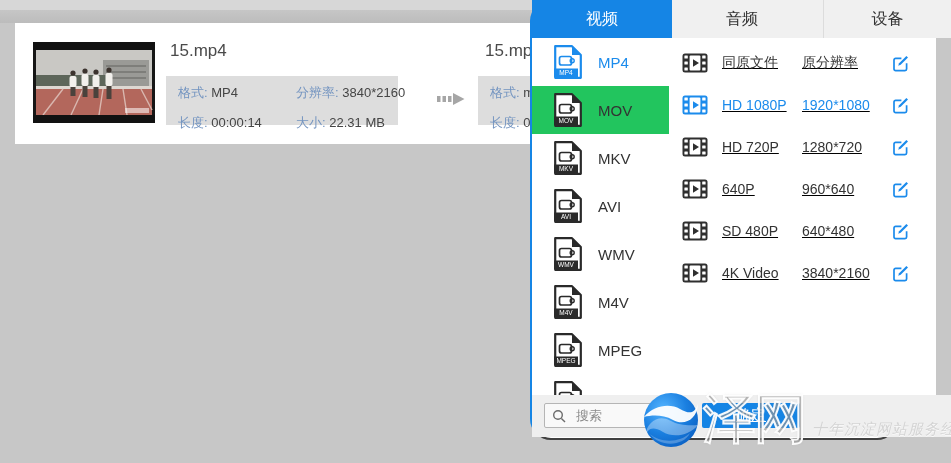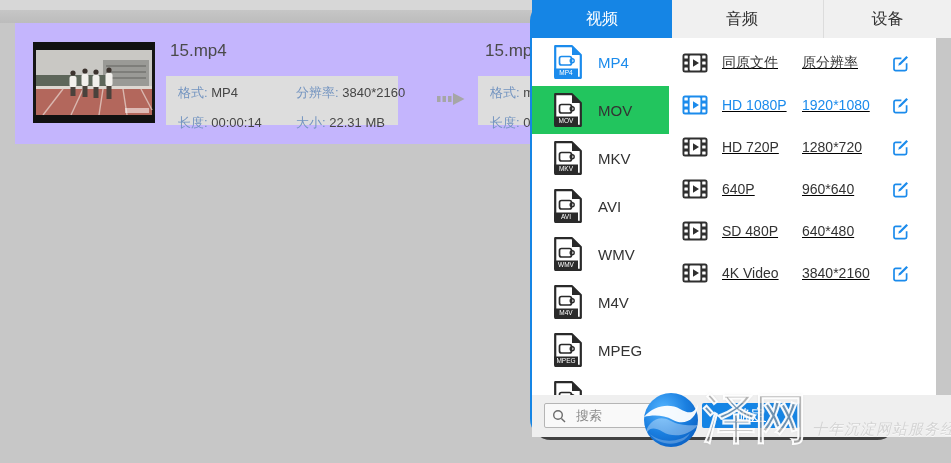--- a/index.html
+++ b/index.html
@@ -4,37 +4,37 @@
 <style>
   * { margin:0; padding:0; box-sizing:border-box; }
   html,body { width:951px; height:463px; overflow:hidden; }
   body { font-family:"Liberation Sans","DejaVu Sans",sans-serif; }
   #stage { position:relative; width:951px; height:463px; background:#c7c7c7; overflow:hidden; }
 
   
   .topstrip { position:absolute; left:0; top:0; width:951px; height:10px; background:#d7d7d7; }
   .toolband { position:absolute; left:0; top:10px; width:951px; height:13px;
               background:linear-gradient(#c6c6c6,#bcbcbc); }
-  .file-card { position:absolute; left:15px; top:23px; width:905px; height:121px; background:#c4b5fd; }
+  .file-card { position:absolute; left:15px; top:23px; width:905px; height:121px; background:#ffffff; }
   .thumb { position:absolute; left:18px; top:19px; width:122px; height:81px; display:block; }
   .ftitle { position:absolute; top:18px; font-size:17px; color:#4a4a4a; }
   .ftitle.t1 { left:155px; }
   .ftitle.t2 { left:470px; }
   .infobox { position:absolute; top:53px; width:232px; height:49px; background:#dddddd;
              padding:8px 0 0 12px; }
   .infobox.b1 { left:151px; }
   .infobox.b2 { left:463px; }
   .igrid { display:grid; grid-template-columns:118px auto; row-gap:12px; font-size:13px; white-space:nowrap; }
   .lbl { color:#7394c0; }
   .val { color:#454545; }
   .conv-arrow { position:absolute; left:422px; top:68px; }
 
   
   #popup { position:absolute; left:530px; top:0; width:368px; height:440px; background:#ffffff;
-           border-left:2px solid #1585e5; border-bottom:7px solid #404040; z-index:5;border-radius:21px; }
+           border-left:2px solid #1585e5; border-bottom:2px solid #404040; z-index:5;border-radius:21px; }
   .tabbar { position:absolute; left:0; top:0; width:419px; height:38px; display:flex; background:#f0f0f0; }
   .tab { width:140px; height:38px; display:flex; align-items:center; justify-content:center;
          font-size:16px; color:#333; cursor:pointer; }
   .tab.active { background:#1585e5; color:#fff; }
   .tab.divided { border-left:1px solid #dcdcdc;margin-left:11px; }
   .tab:last-child { flex:1; }
 
   
   .fmt-list { position:absolute; left:0; top:38px; width:140px; height:357px; background:#fff; overflow:hidden; }
   .fmt-row { height:48px; display:flex; align-items:center; padding-left:21px; color:#2a2a2a; cursor:pointer; }

